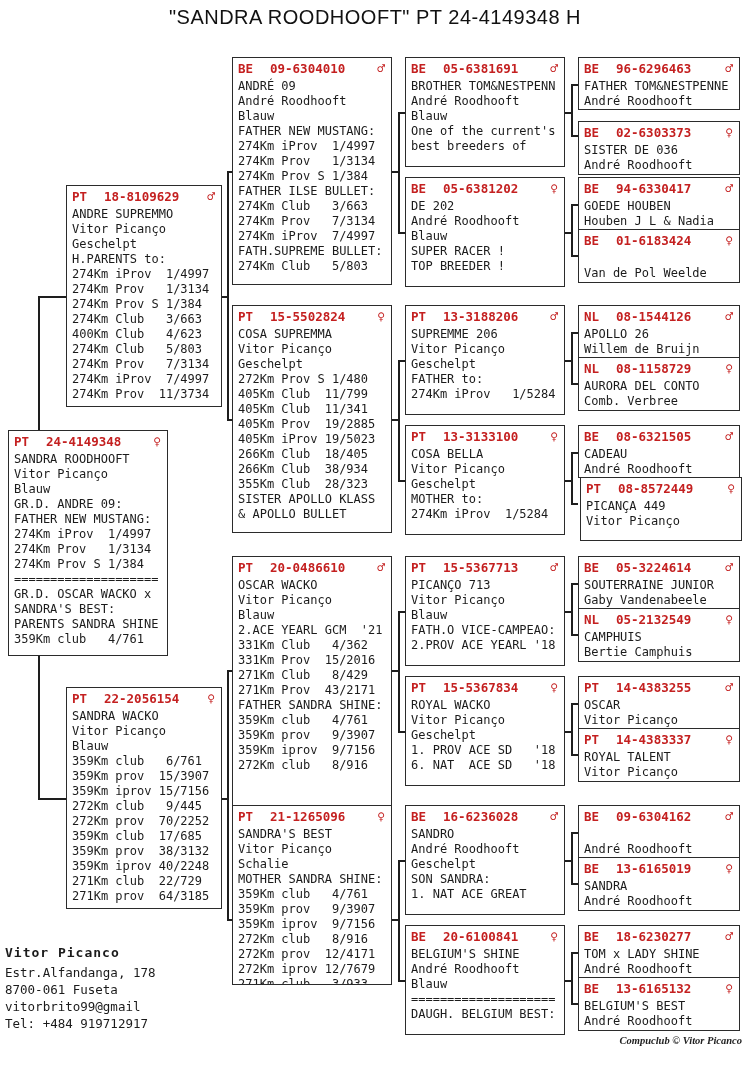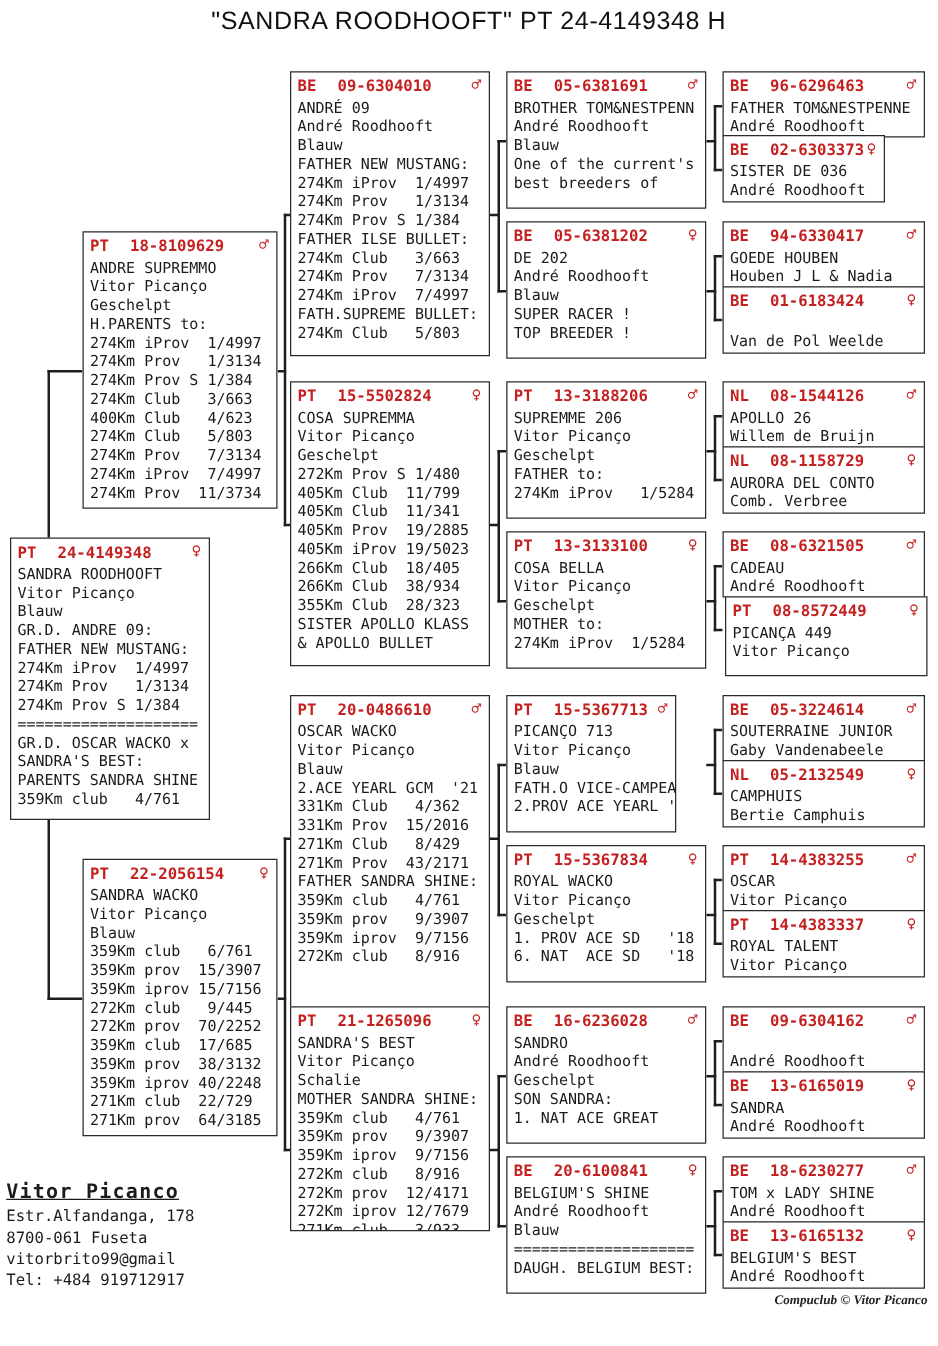--- a/index.html
+++ b/index.html
@@ -9,21 +9,21 @@
          font-family:"Liberation Sans",sans-serif;font-size:20px;letter-spacing:.5px;color:#111;}
   .box{position:absolute;background:#fff;border:1.5px solid #2b2b2b;box-sizing:border-box;
        padding:2px 5px 0 5px;overflow:hidden;z-index:2;}
   .hd{position:relative;font-weight:bold;color:#c42020;font-size:12.5px;line-height:17px;
       margin-bottom:2px;white-space:pre;}
   .hd .cc{display:inline-block;min-width:32px;}
   .hd .sex{position:absolute;right:1px;top:0;font-size:13px;font-weight:bold;}
   .ln{font-size:12px;line-height:15px;min-height:15px;white-space:pre;color:#1b1b1b;}
   .seg{position:absolute;background:#1e1e1e;z-index:1;}
   .contact{position:absolute;left:5px;top:942px;z-index:3;}
-  .contact .cname{font-weight:bold;font-size:16px;letter-spacing:1px;line-height:22px;text-decoration:underline;}
+  .contact .cname{font-weight:bold;font-size:13px;letter-spacing:1px;line-height:22px;}
   .contact .cline{font-size:12.5px;line-height:17px;white-space:pre;}
   .credit{position:absolute;right:8px;top:1035px;font-family:"Liberation Serif",serif;
           font-style:italic;font-weight:bold;font-size:10.5px;color:#222;}
 </style>
 </head>
 <body>
 
 <div class="page">
 
   <div class="title">"SANDRA ROODHOOFT"  PT  24-4149348 H</div>
@@ -230,21 +230,21 @@
       <div class="ln">274Km iProv   1/5284</div>
     </div>
   <div class="box" style="left:405px;top:425px;width:160px;height:110px">
       <div class="hd"><span class="cc">PT</span><span class="ring">13-3133100</span><span class="sex">♀</span></div>
       <div class="ln">COSA BELLA</div>
       <div class="ln">Vitor Picanço</div>
       <div class="ln">Geschelpt</div>
       <div class="ln">MOTHER to:</div>
       <div class="ln">274Km iProv  1/5284</div>
     </div>
-  <div class="box" style="left:405px;top:556px;width:136px;height:110px">
+  <div class="box" style="left:405px;top:556px;width:160px;height:110px">
       <div class="hd"><span class="cc">PT</span><span class="ring">15-5367713</span><span class="sex">♂</span></div>
       <div class="ln">PICANÇO 713</div>
       <div class="ln">Vitor Picanço</div>
       <div class="ln">Blauw</div>
       <div class="ln">FATH.O VICE-CAMPEAO:</div>
       <div class="ln">2.PROV ACE YEARL '18</div>
     </div>
   <div class="box" style="left:405px;top:676px;width:160px;height:110px">
       <div class="hd"><span class="cc">PT</span><span class="ring">15-5367834</span><span class="sex">♀</span></div>
       <div class="ln">ROYAL WACKO</div>
@@ -268,21 +268,21 @@
       <div class="ln">Blauw</div>
       <div class="ln">====================</div>
       <div class="ln">DAUGH. BELGIUM BEST:</div>
     </div>
 
   <div class="box" style="left:578px;top:57px;width:162px;height:53px">
       <div class="hd"><span class="cc">BE</span><span class="ring">96-6296463</span><span class="sex">♂</span></div>
       <div class="ln">FATHER TOM&amp;NESTPENNE</div>
       <div class="ln">André Roodhooft</div>
     </div>
-  <div class="box" style="left:578px;top:108px;width:130px;height:54px">
+  <div class="box" style="left:578px;top:121px;width:162px;height:54px">
       <div class="hd"><span class="cc">BE</span><span class="ring">02-6303373</span><span class="sex">♀</span></div>
       <div class="ln">SISTER DE 036</div>
       <div class="ln">André Roodhooft</div>
     </div>
   <div class="box" style="left:578px;top:177px;width:162px;height:53px">
       <div class="hd"><span class="cc">BE</span><span class="ring">94-6330417</span><span class="sex">♂</span></div>
       <div class="ln">GOEDE HOUBEN</div>
       <div class="ln">Houben J L &amp; Nadia</div>
     </div>
   <div class="box" style="left:578px;top:229px;width:162px;height:54px">

